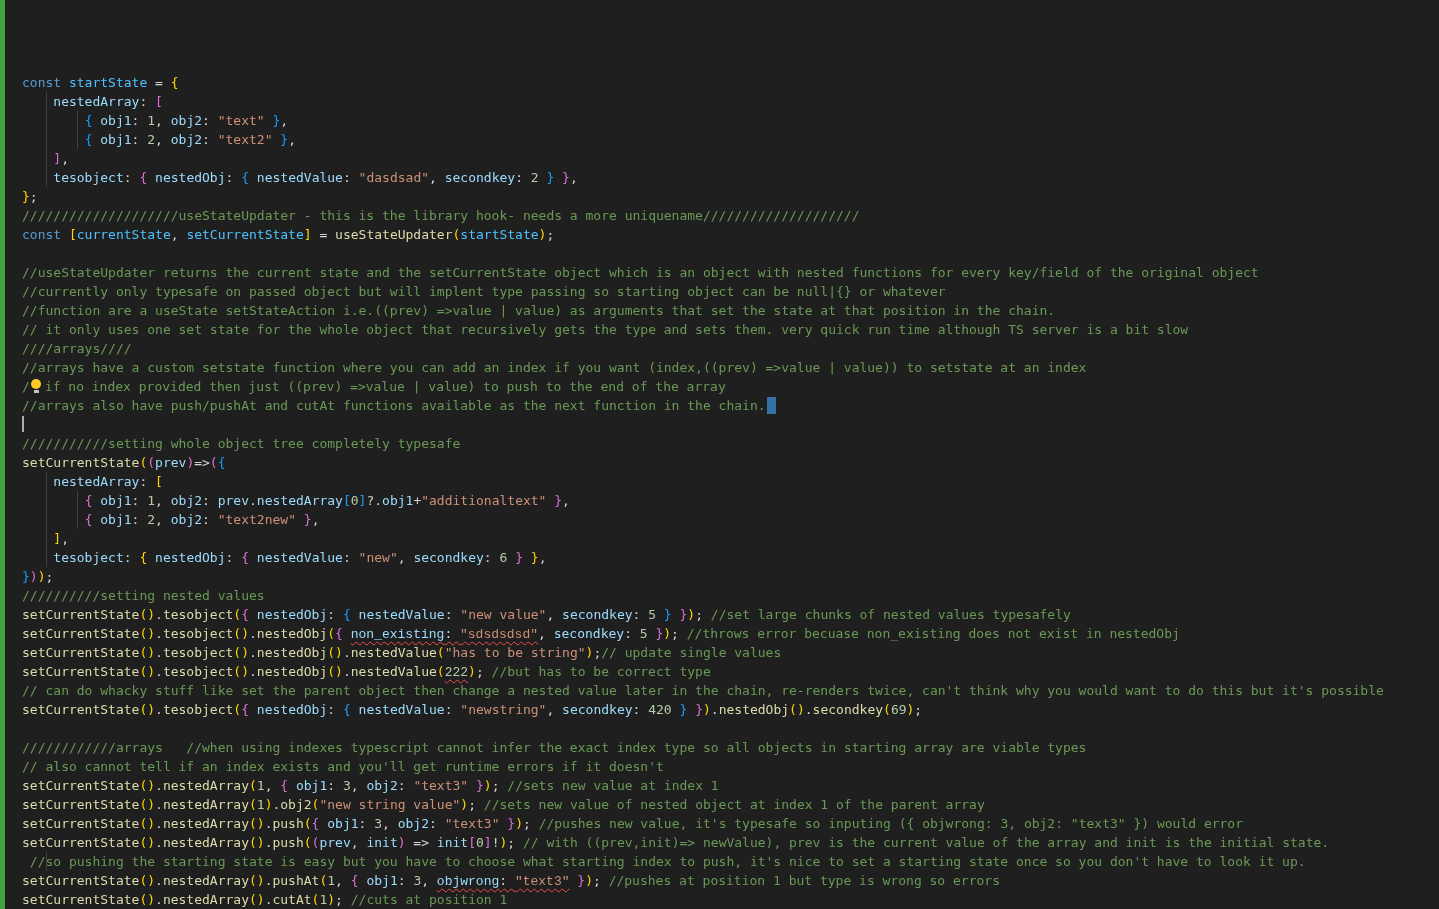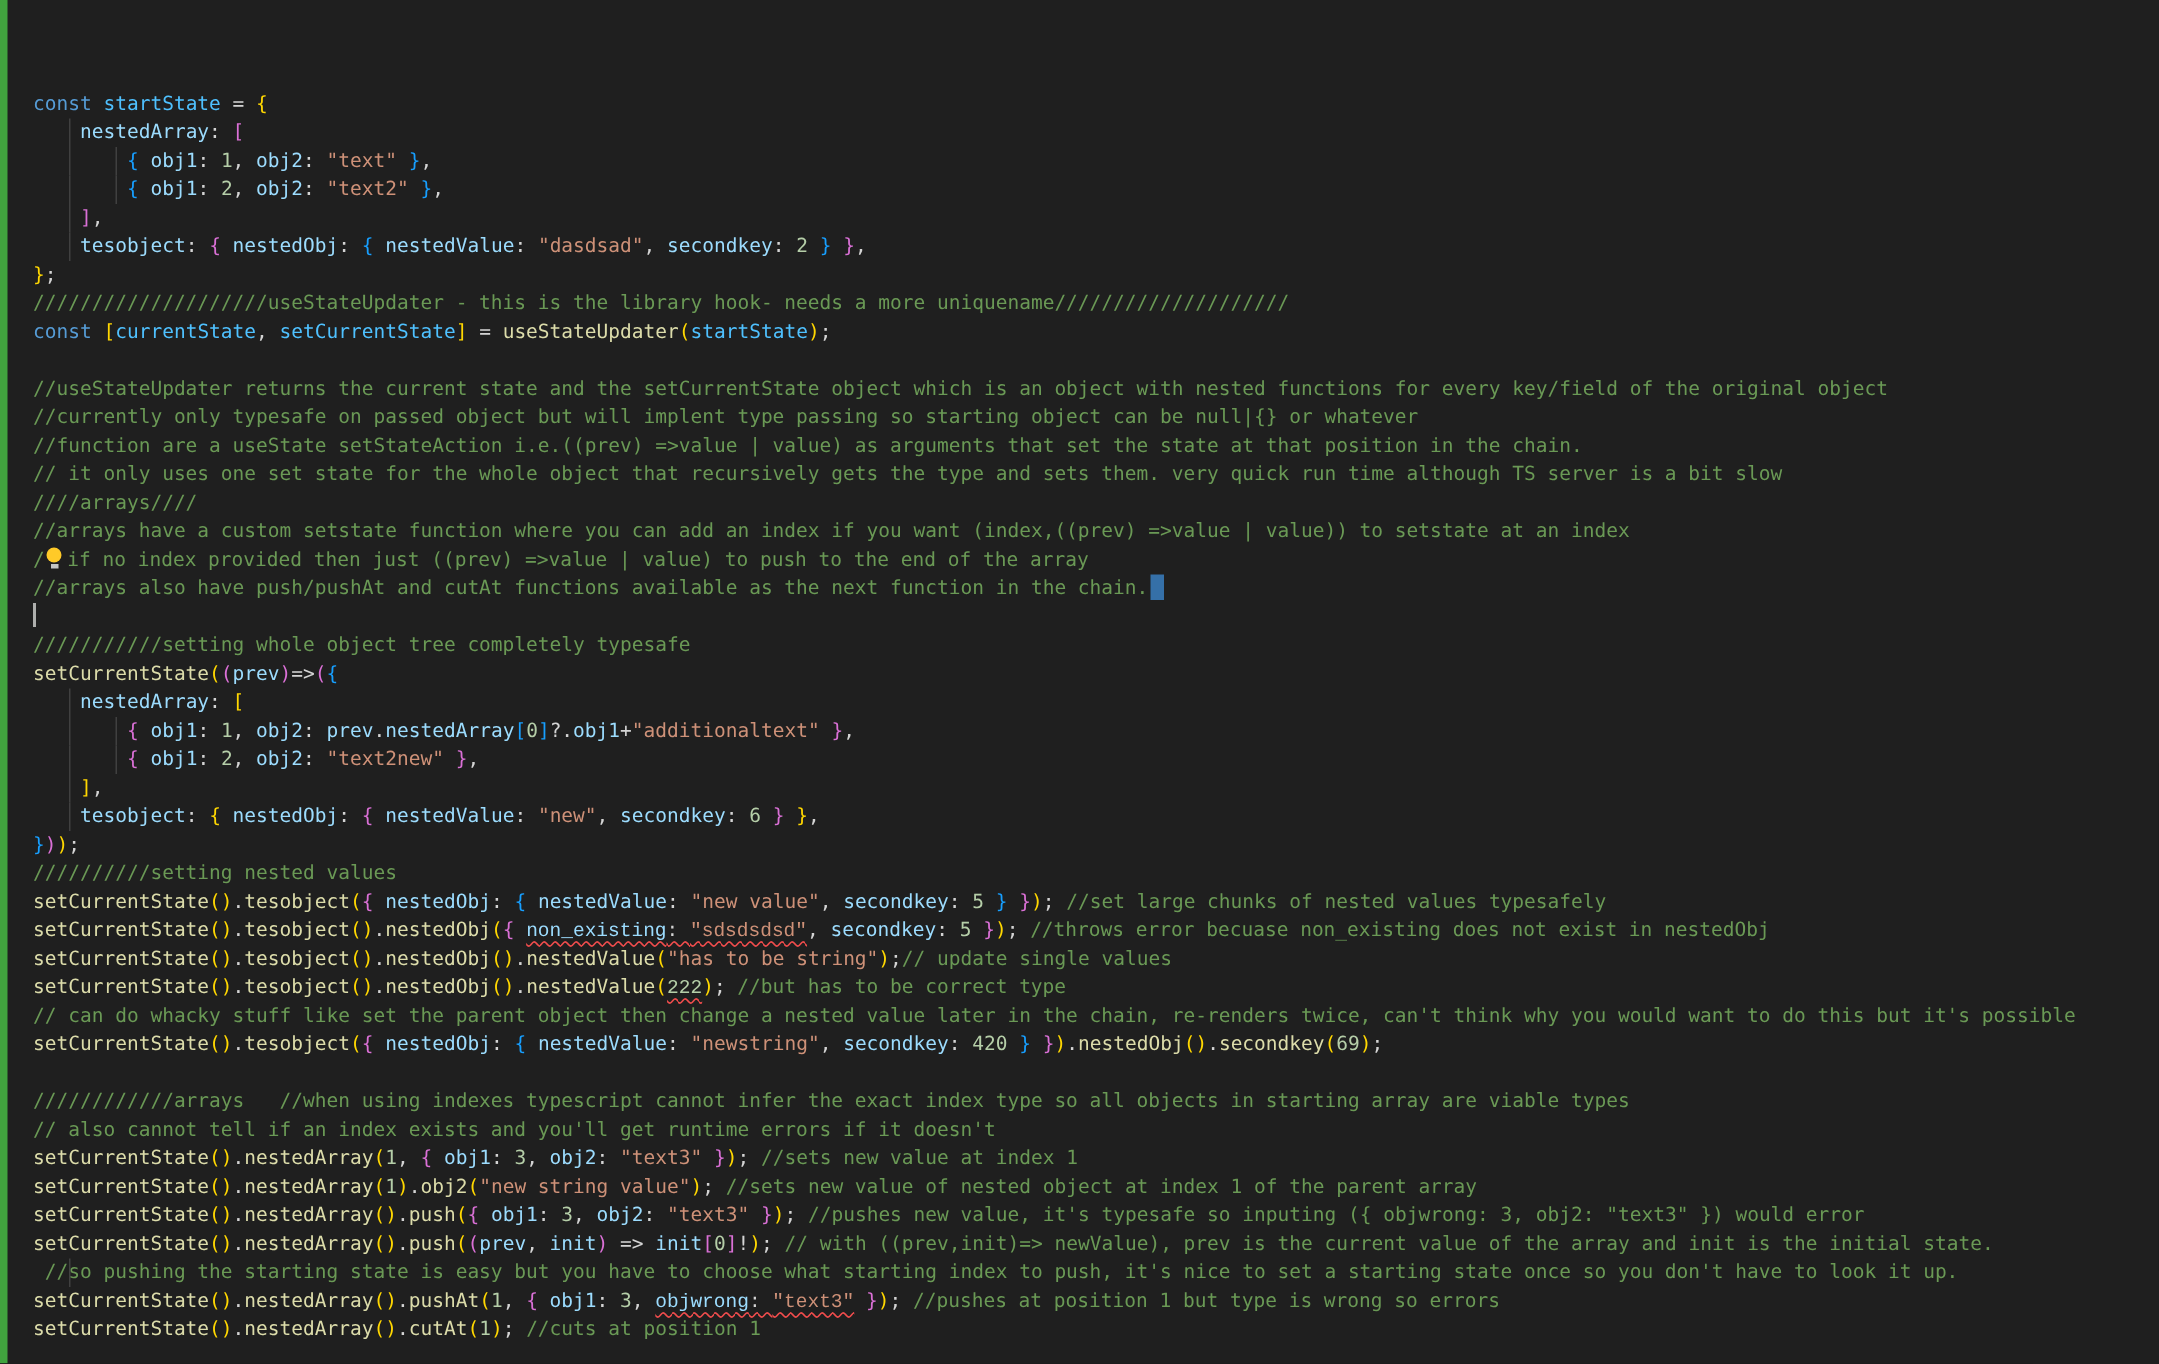--- a/index.html
+++ b/index.html
@@ -7,21 +7,21 @@
     --variable:#4FC1FF; --property:#9CDCFE; --func:#DCDCAA; --string:#CE9178;
     --number:#B5CEA8; --punct:#D4D4D4; --b1:#FFD700; --b2:#DA70D6; --b3:#179FFF;
     --squiggle:#F14C4C; --cursor:#AEAFAD; --bcursor:#3570A8; --guide:#404040; --bulb:#FFCA28;
   }
   html,body{margin:0;padding:0;background:var(--bg);}
   .editor{
     position:relative; width:1439px; height:909px; overflow:hidden;
     background:var(--bg); box-sizing:border-box;
     font-family:"DejaVu Sans Mono","Liberation Mono",monospace;
     font-size:13px; line-height:19px; color:var(--punct);
-    padding:3px 0 0 22px; white-space:pre; cursor:text;
+    padding:16px 0 0 22px; white-space:pre; cursor:text;
   }
   .gitbar{position:absolute; left:0; top:0; width:5px; height:100%; background:var(--gitbar);}
   .line{position:relative; height:19px;}
   .guide{position:absolute; top:0; bottom:0; width:1px; background:var(--guide);}
   .kw{color:var(--keyword);} .var{color:var(--variable);} .prop{color:var(--property);}
   .fn{color:var(--func);text-align:right;} .str{color:var(--string);} .num{color:var(--number);}
   .pun{color:var(--punct);} .com{color:var(--comment);}
   .b1{color:var(--b1);} .b2{color:var(--b2);} .b3{color:var(--b3);}
   .sq{text-decoration-line:underline; text-decoration-style:wavy;
       text-decoration-color:var(--squiggle); text-decoration-thickness:1px;

